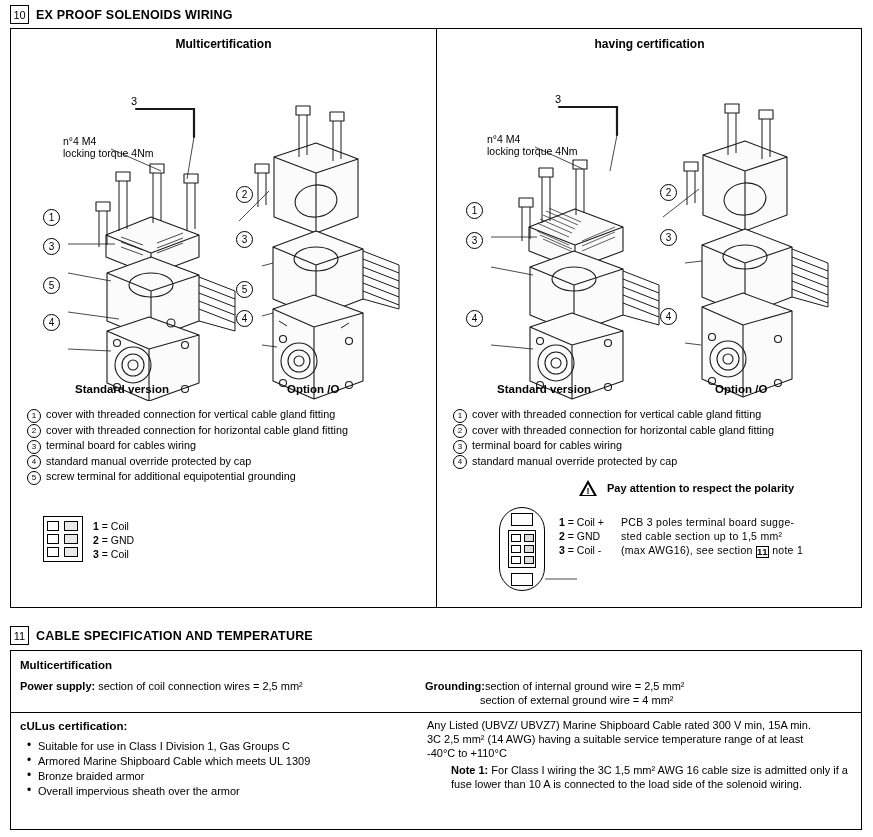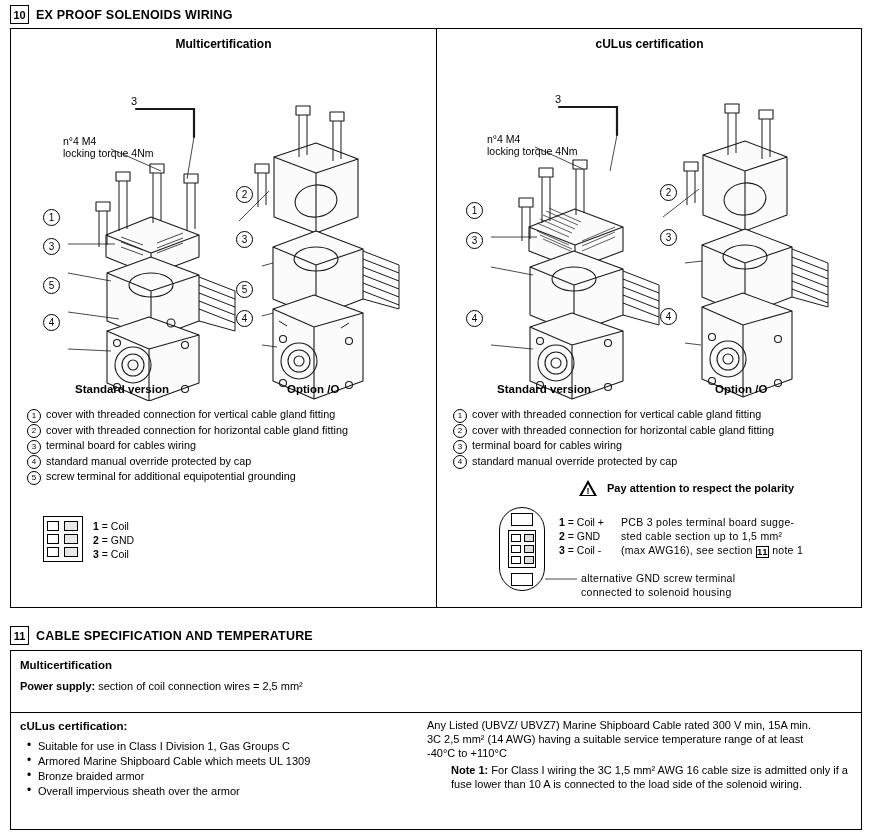--- a/index.html
+++ b/index.html
@@ -28,21 +28,21 @@
     align-items: stretch;
     gap: 7px;
     height: 19px;
   }
   .sec-num {
     width: 19px;
     height: 19px;
     border: 1px solid #000;
     box-sizing: border-box;
     font-size: 11px;
-    font-weight: bold;
+    font-weight: normal;
     display: flex;
     align-items: center;
     justify-content: center;
   }
   .sec-title {
     font-size: 12.5px;
     font-weight: bold;
     letter-spacing: 0.2px;
     display: flex;
     align-items: center;
@@ -472,21 +472,21 @@
           <div>
             <span>3</span>
             <span class="eq">=</span>
             <span class="eq">Coil</span>
           </div>
         </div>
       </div>
     </div>
 
     <div class="col right">
-      <div class="col-title">cULus certification</div>
+      <div class="col-title">having certification</div>
 
       <div class="illus">
         <svg class="art" width="425" height="350" viewBox="0 0 425 350">
           <g fill="none" stroke="#1a1a1a" stroke-width="1.1" stroke-linejoin="round">
 
             <path d="M266 104 L308 90 L350 106 L350 164 L308 180 L266 164 Z" fill="#fbfbfb"></path>
             <path d="M266 104 L308 120 L350 106 M308 120 L308 180"></path>
             <ellipse cx="308" cy="148" rx="21" ry="16" transform="rotate(-9 308 148)"></ellipse>
             <path d="M291 60 L291 104 M299 58 L299 102" stroke-width="1"></path>
             <rect x="288" y="53" width="14" height="9" fill="#fff"></rect>
@@ -629,36 +629,40 @@
       <div class="tb-desc" style="left:184px; top:486px;">
         <div>PCB 3 poles terminal board sugge-</div>
         <div>sted cable section up to 1,5 mm²</div>
         <div>
           <span>(max AWG16), see section</span>
           <span class="inline-box">11</span>
           <span>note 1</span>
         </div>
       </div>
 
-      <div class="tb-desc" style="left:144px; top:542px; white-space:pre-line;">alternative GND screw terminal
-connected to solenoid housing</div>
     </div>
   </div>
 
   <div class="sec-head" id="sec11-head">
     <div class="sec-num">11</div>
     <div class="sec-title">CABLE SPECIFICATION AND TEMPERATURE</div>
   </div>
 
   <div id="sec11-box">
     <div class="s11-row1">
       <div class="s11-title" style="left:9px; top:8px;">Multicertification</div>
       <div class="s11-txt" style="left:9px; top:28px;text-align:center;">
         <b>Power supply:</b>
         <span>section of coil connection wires = 2,5 mm²</span>
+      </div>
+      <div class="s11-txt" style="left:414px; top:28px;">
+        <div>
+          <b>Grounding:</b><span>section of internal ground wire =  2,5 mm²</span>
+        </div>
+        <div style="padding-left:55px;">section of external ground wire = 4 mm²</div>
       </div>
       <div class="s11-hr" style="top:61px;"></div>
     </div>
 
     <div style="position:relative; height:116px;">
       <div class="s11-title" style="left:9px; top:7px;">cULus certification:</div>
       <ul class="bullets" style="left:14px; top:26px; width:400px;">
         <li>Suitable for use in Class I Division 1, Gas Groups C</li>
         <li>Armored Marine Shipboard Cable which meets UL 1309</li>
         <li>Bronze braided armor</li>

